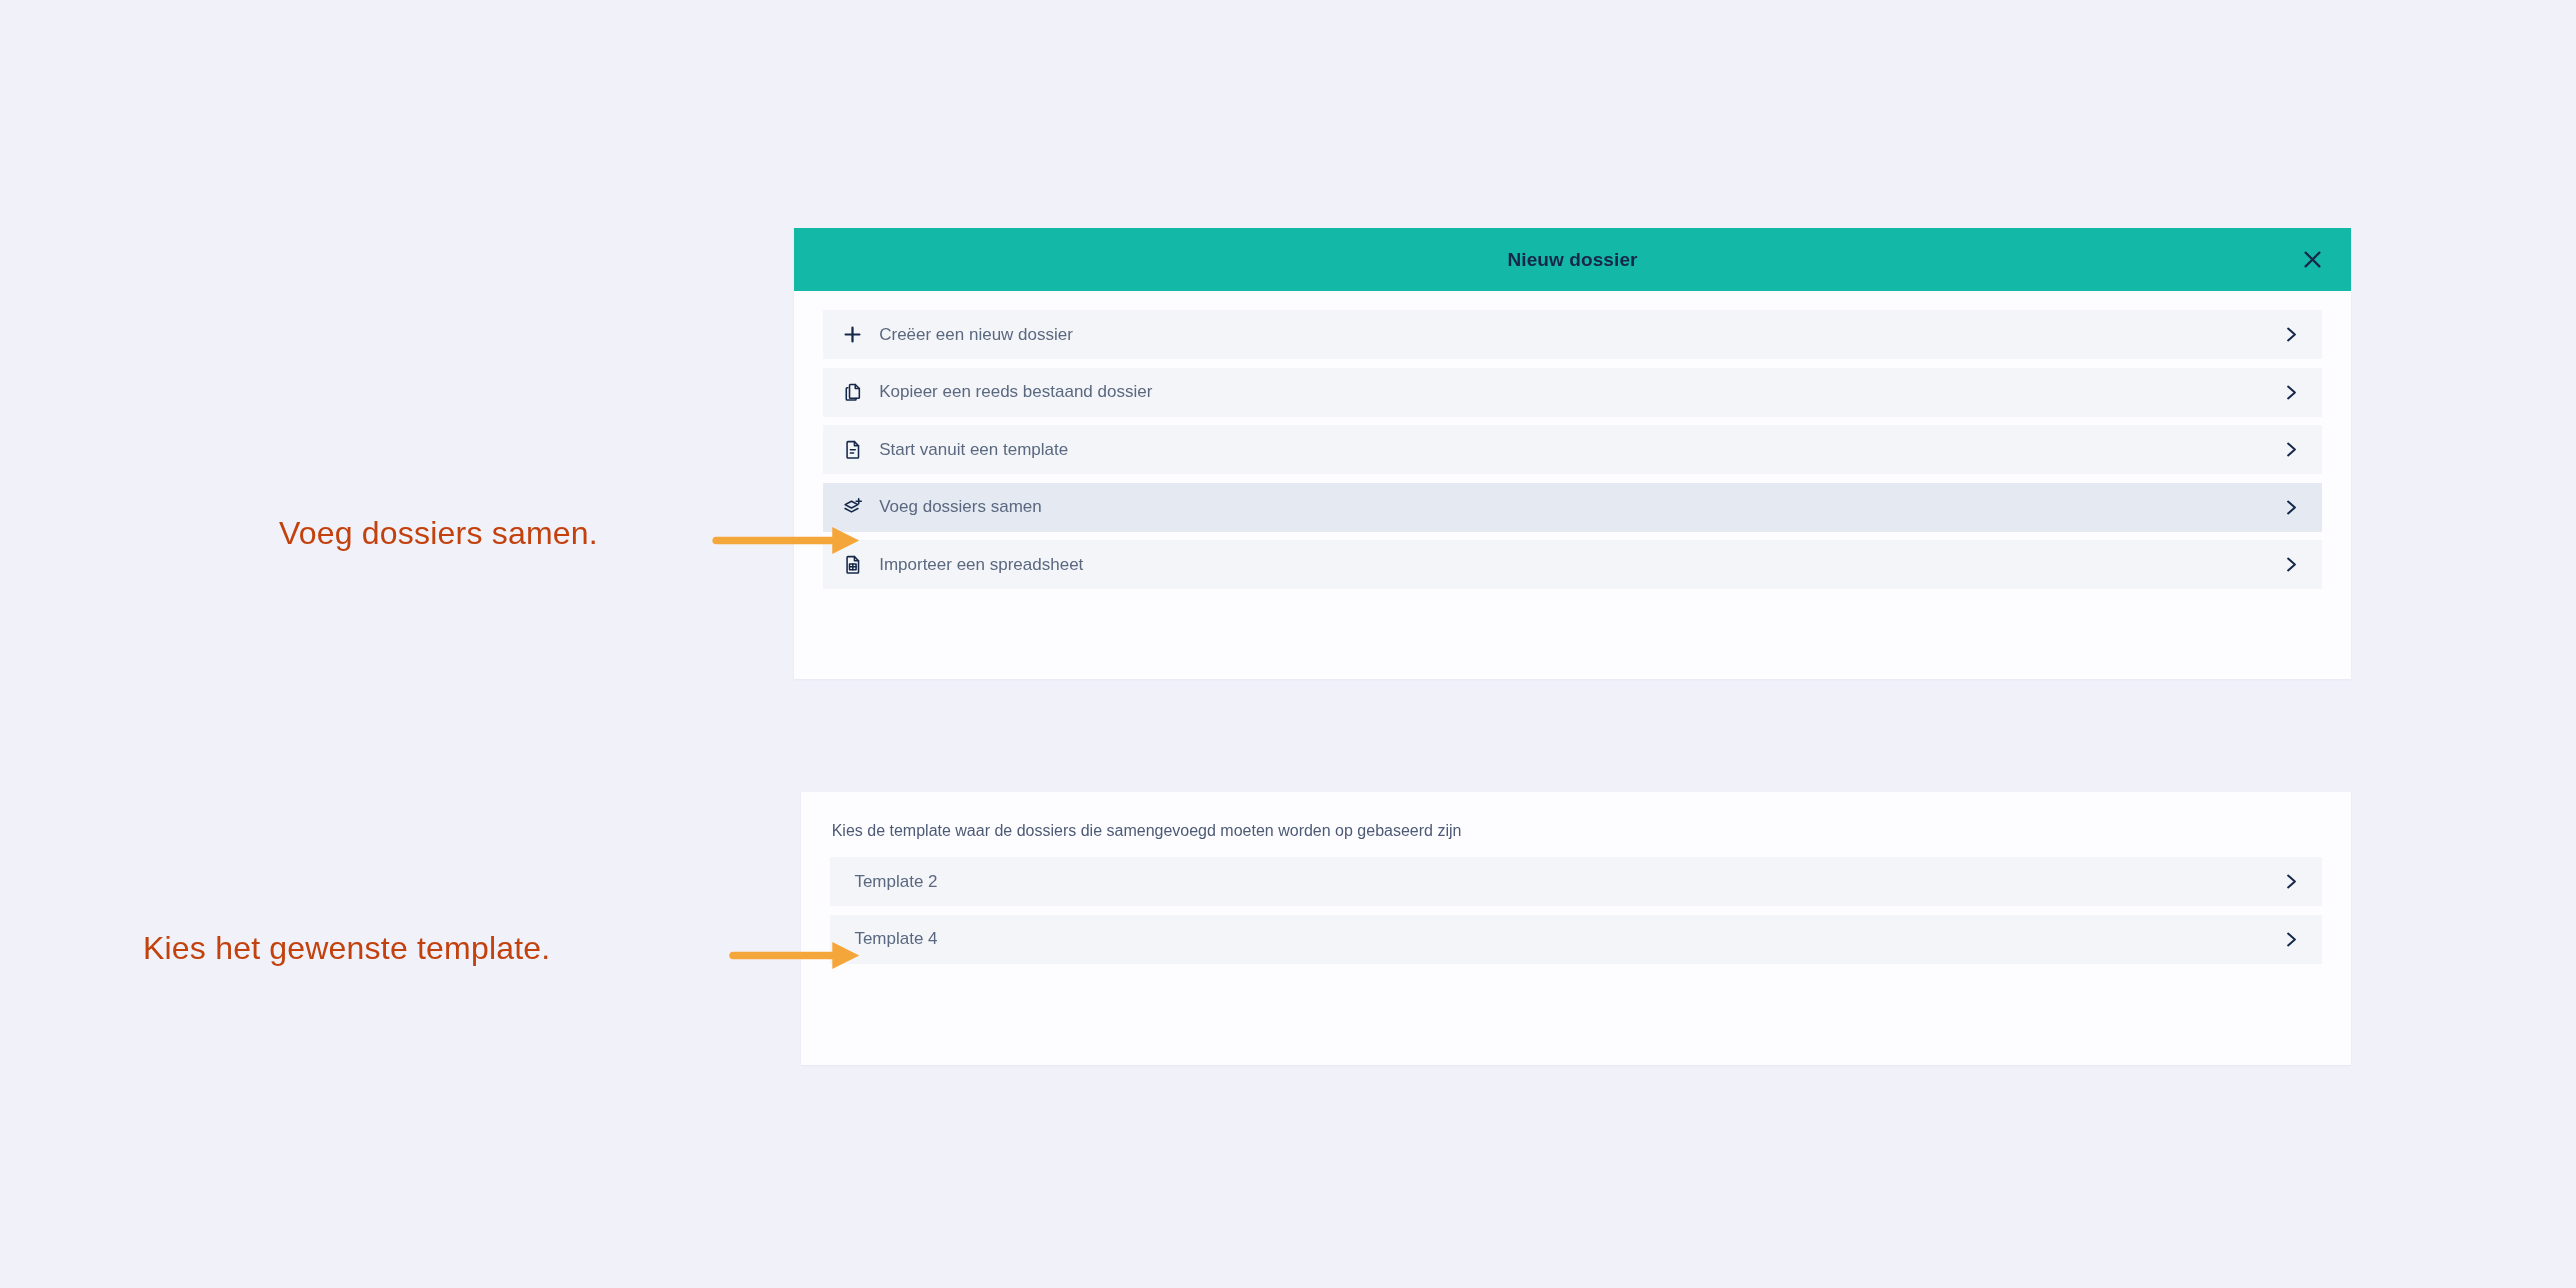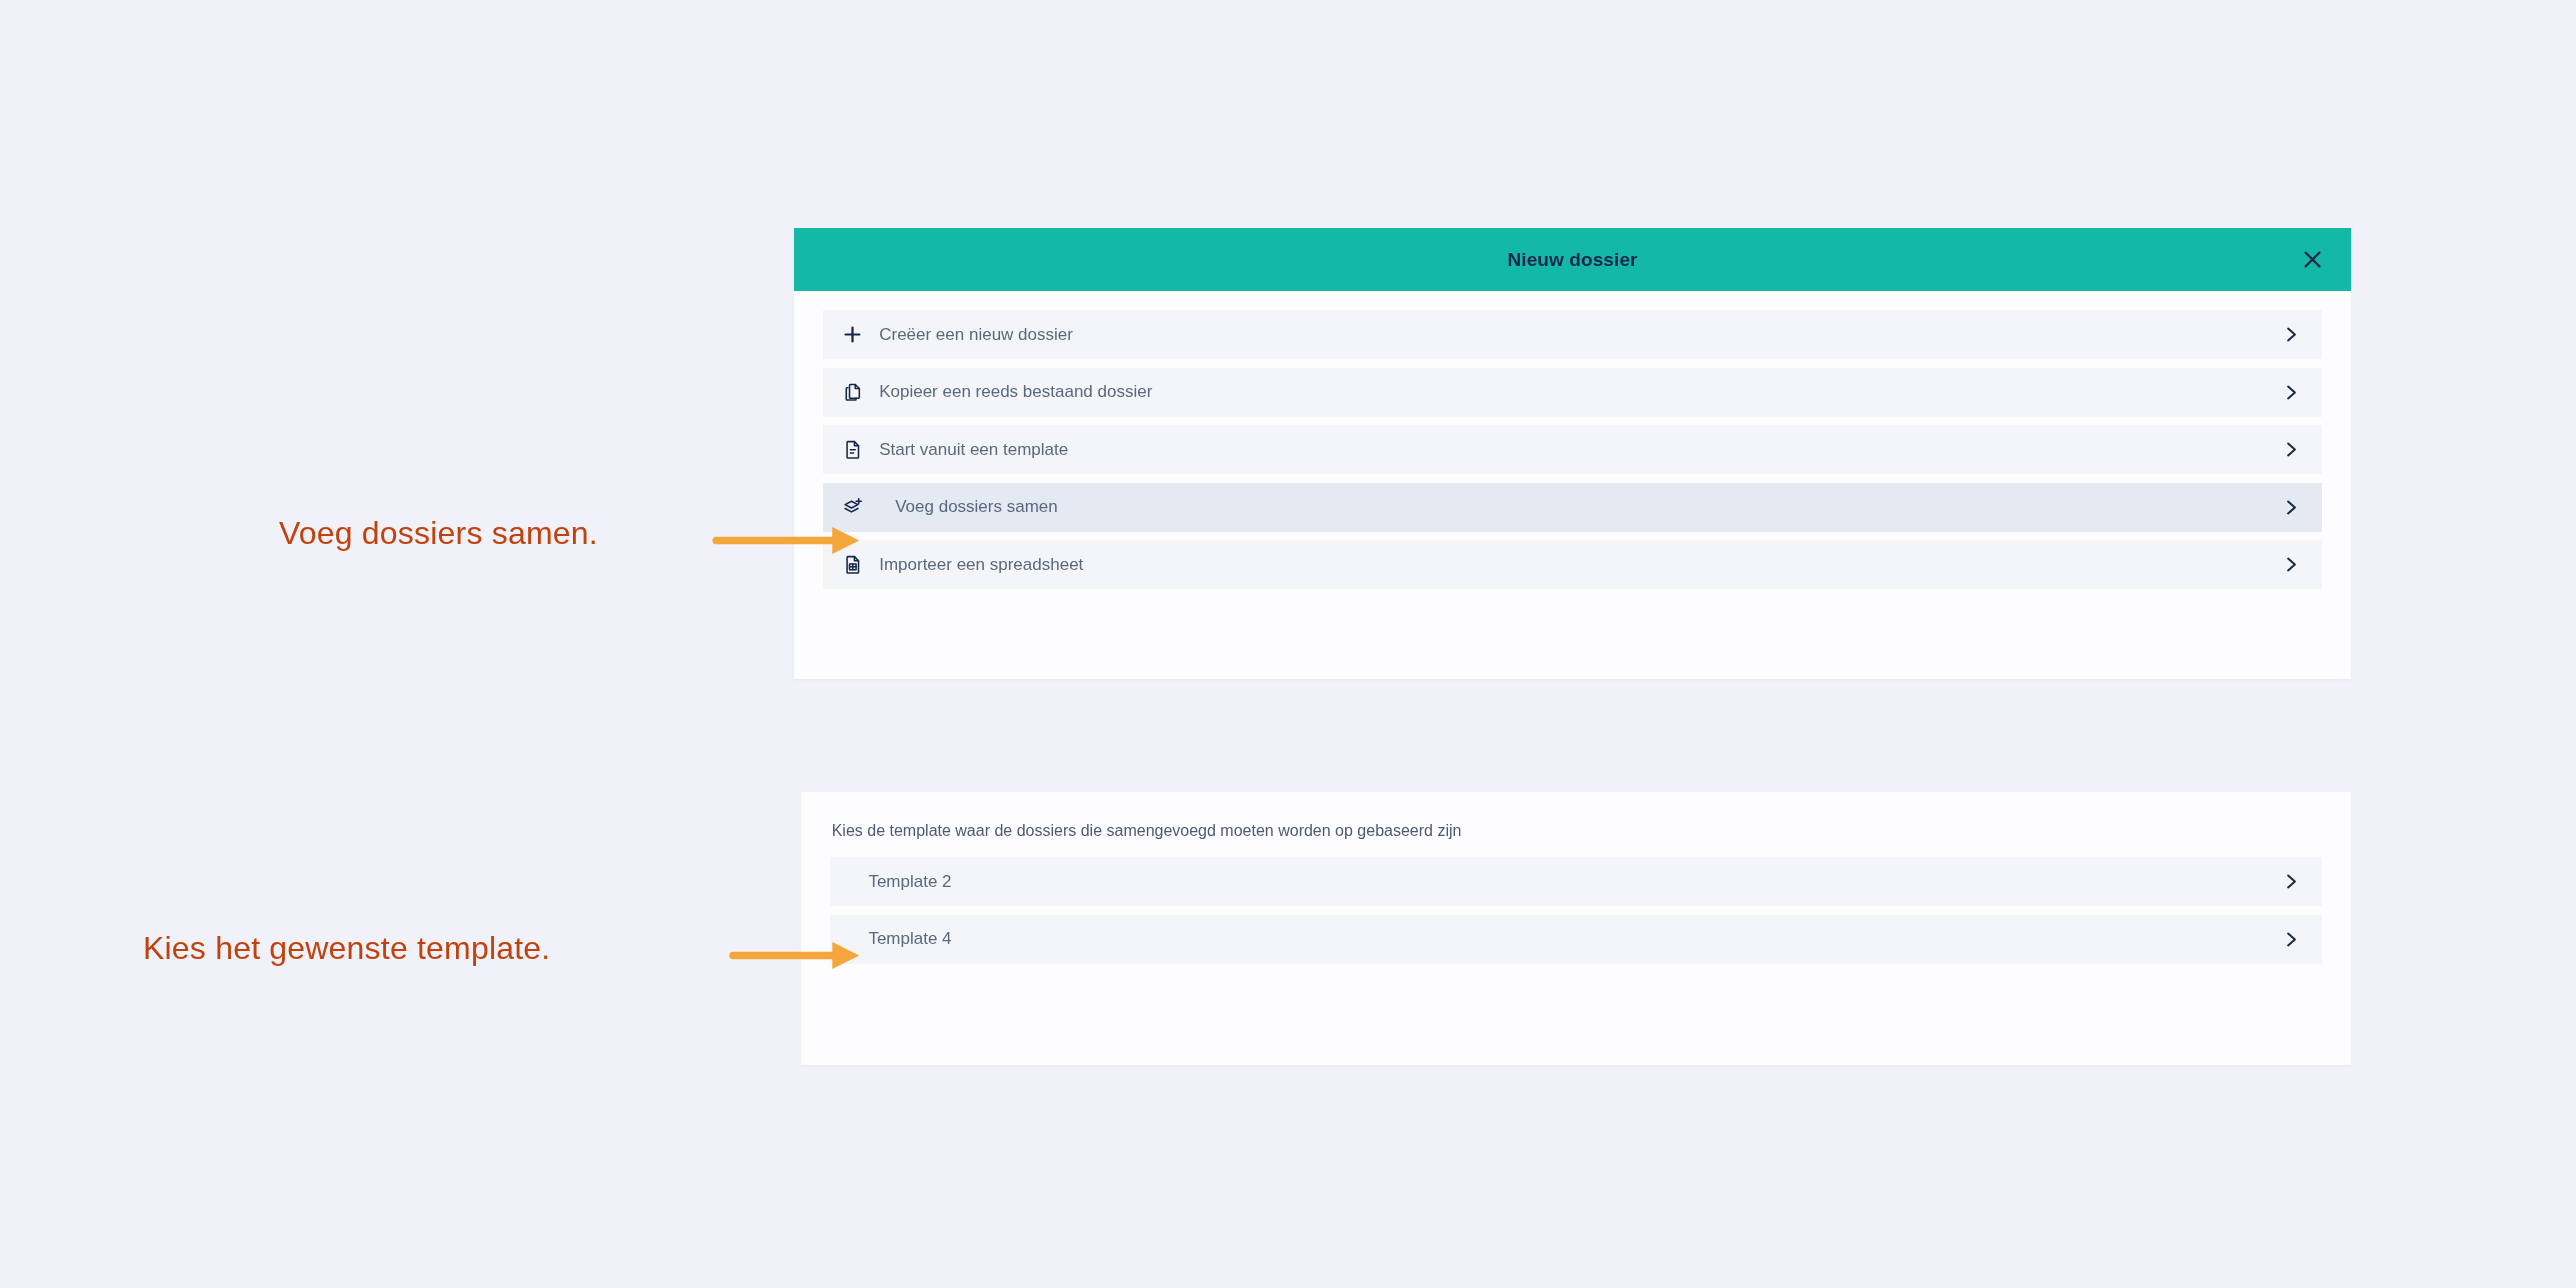--- a/index.html
+++ b/index.html
@@ -90,21 +90,20 @@
     height: 49px;
     background: #f4f5f8;
     display: flex;
     align-items: center;
     margin-bottom: 8.5px;
     padding: 0 22px 0 20.4px;
     cursor: pointer;
   }
   .option-row.is-highlighted {
     background: #e4e9f2;
-    gap: 16px;
   }
   .option-row:last-child {
     margin-bottom: 0;
   }
   .option-icon {
     width: 29px;
     min-width: 29px;
     display: flex;
     align-items: center;
     justify-content: flex-start;
@@ -118,21 +117,21 @@
   }
   .option-chevron {
     margin-left: auto;
     display: flex;
     align-items: center;
     color: #16284a;
   }
 
   
   .option-row.template .option-label {
-    margin-left: 18px;
+    margin-left: 4px;
   }
 
   
   .annotation {
     position: absolute;
     display: flex;
     align-items: center;
     white-space: nowrap;
   }
   .annotation-text {

